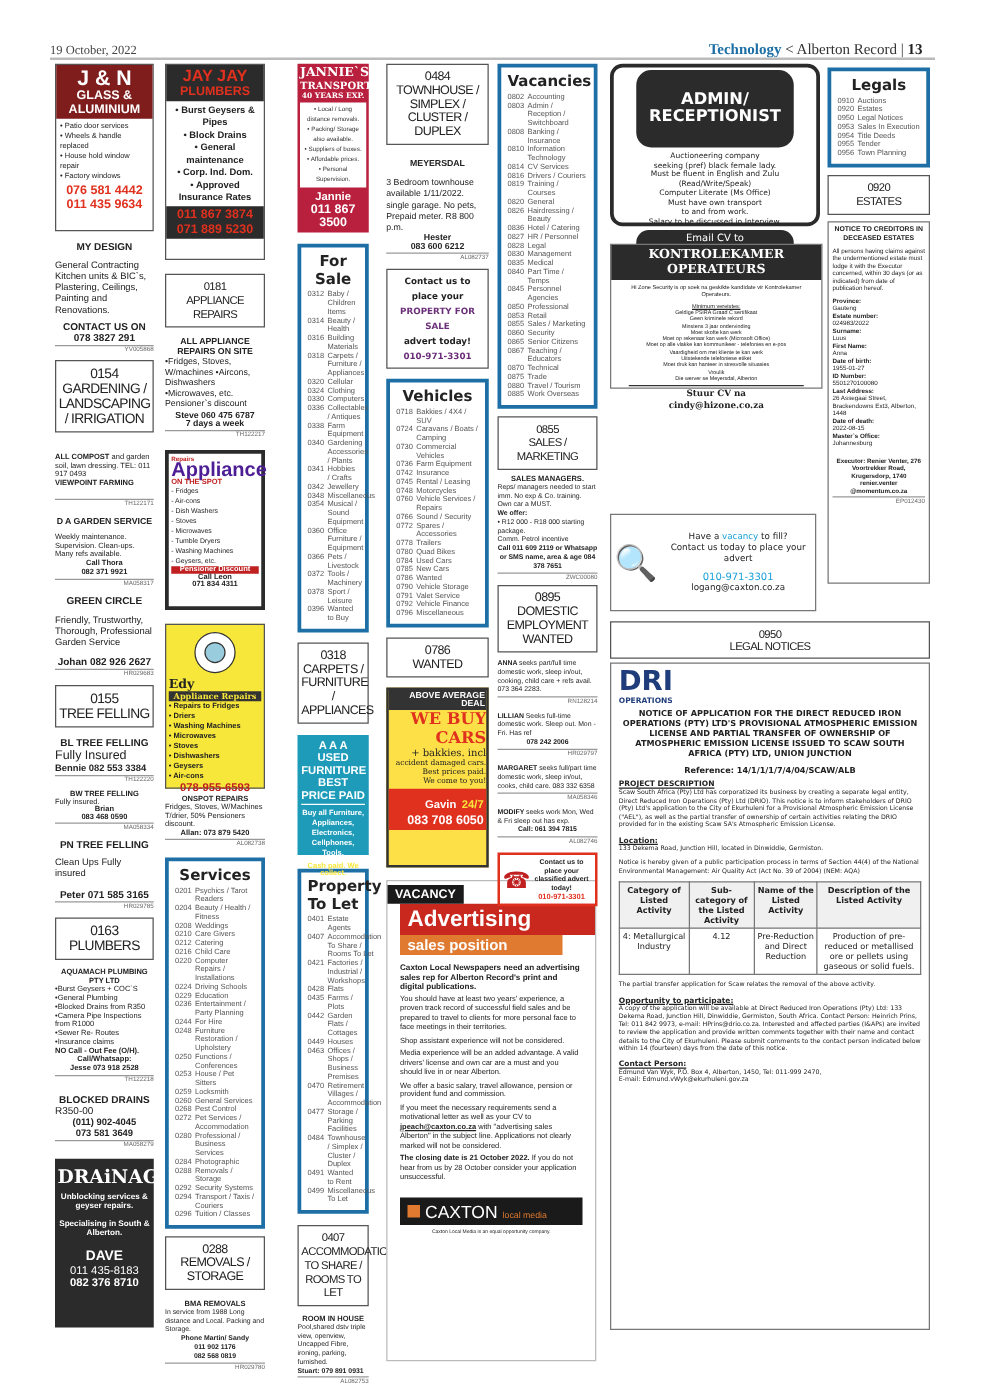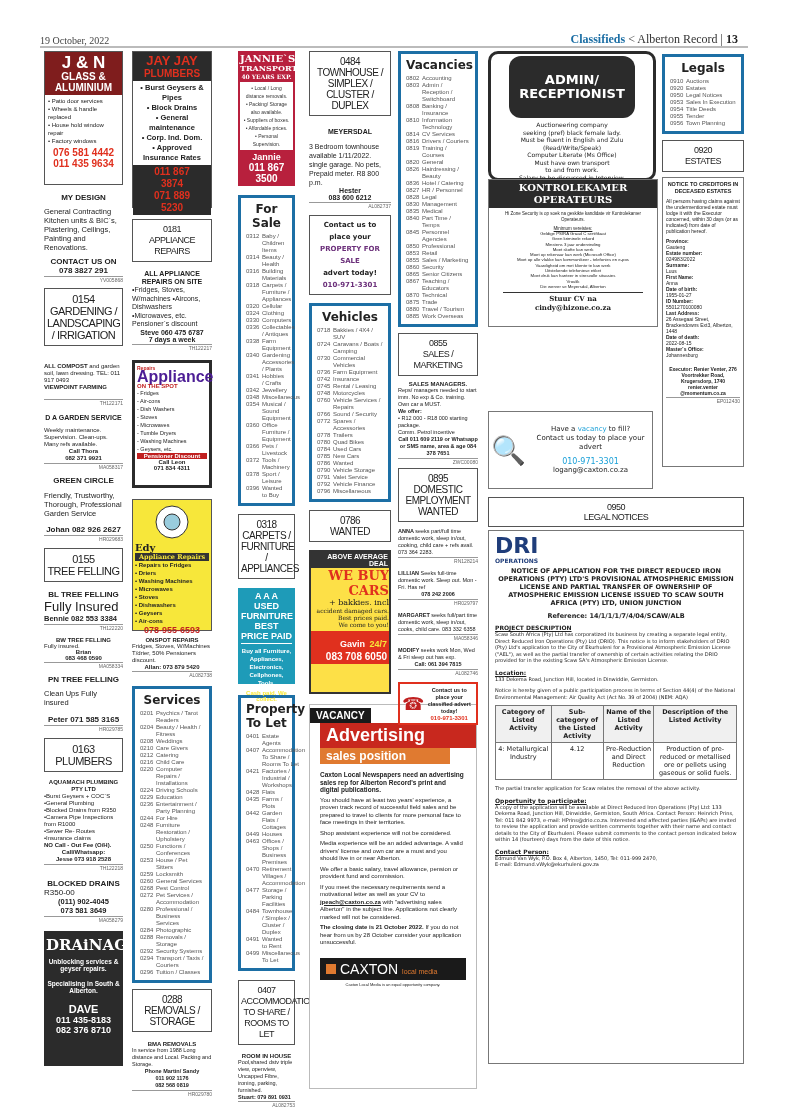--- a/index.html
+++ b/index.html
@@ -20,21 +20,21 @@
 .c{text-align:center}
 .ref{font-size:5px;color:#666;text-align:right;border-top:1px solid #999;margin-top:1px}
 .tbl{width:100%;border-collapse:collapse;font-size:6.5px}
 .tbl td,.tbl th{border:1px solid #777;padding:2px;text-align:center;vertical-align:top}
 .tbl th{background:#f0f0f0}
 </style>
 </head>
 <body>
 
 <div class="abs hdr-date">19 October, 2022</div>
-<div class="abs hdr-right"><b>Classifieds</b> <span>&lt;</span> <span>Alberton Record</span> | <b style="color:#222">13</b></div>
+<div class="abs hdr-right"><b>Technology</b> <span>&lt;</span> <span>Alberton Record</span> | <b style="color:#222">13</b></div>
 <div class="abs hdr-line"></div>
 
 <div class="col" style="left:44px;width:79px">
  <div style="border:1px solid #555;height:134px">
   <div style="background:#7f1d1d;color:#fff;text-align:center;font-weight:bold;padding:2px 0">
    <div style="font-size:17px;line-height:17px">J &amp; N</div>
    <div style="font-size:10px;line-height:11px">GLASS &amp;</div>
    <div style="font-size:10px;line-height:11px">ALUMINIUM</div>
   </div>
   <div style="padding:2px 3px;font-size:6px;line-height:8px">
@@ -64,21 +64,21 @@
  <div class="ref">MA058317</div>
  <div class="c tb" style="margin-top:6px;font-size:8px">GREEN CIRCLE</div>
  <div style="margin-top:6px;font-size:7.5px;line-height:9px">Friendly, Trustworthy, Thorough, Professional Garden Service</div>
  <div class="c tb" style="margin-top:7px;font-size:8px">Johan 082 926 2627</div>
  <div class="ref">HR029683</div>
  <div class="hbox" style="margin-top:6px;font-size:11px;line-height:12px">
       <div>0155</div>
       <div>TREE FELLING</div>
     </div>
  <div class="c tb" style="margin-top:8px;font-size:8px">BL TREE FELLING</div>
- <div style="font-size:13px">Fully Insured</div>
+ <div style="font-size:10px">Fully Insured</div>
  <div class="tb" style="font-size:7.5px">Bennie 082 553 3384</div>
  <div class="ref">TH122220</div>
  <div class="c tb" style="margin-top:6px;font-size:6px">BW TREE FELLING</div>
  <div style="font-size:6px">Fully insured.</div>
  <div class="c tb" style="font-size:6px">Brian</div>
  <div class="c tb" style="font-size:6px">083 468 0590</div>
  <div class="ref">MA058334</div>
  <div class="c tb" style="margin-top:6px;font-size:8px">PN TREE FELLING</div>
  <div style="margin-top:5px;font-size:7.5px;line-height:9px">Clean Ups Fully insured</div>
  <div class="c tb" style="margin-top:8px;font-size:8px">Peter 071 585 3165</div>
@@ -103,39 +103,39 @@
  <div class="c tb" style="margin-top:8px;font-size:8px">BLOCKED DRAINS</div>
  <div style="font-size:8px">R350-00</div>
  <div class="c tb" style="font-size:7.5px">(011) 902-4045</div>
  <div class="c tb" style="font-size:7.5px">073 581 3649</div>
  <div class="ref">MA058279</div>
  <div style="margin-top:8px;background:#2b2b2b;color:#fff;text-align:center;padding:5px 2px;height:135px">
   <div style="font-family:'DejaVu Serif',serif;font-weight:bold;font-size:15px">DRAiNAGE</div>
   <div style="font-size:6.5px;font-weight:bold;margin-top:4px">Unblocking services &amp; geyser repairs.</div>
   <div style="font-size:6.5px;font-weight:bold;margin-top:8px">Specialising in South &amp; Alberton.</div>
   <div style="font-size:11px;font-weight:bold;margin-top:9px">DAVE</div>
-  <div style="font-size:9px;font-weight:bold">011 435-8183</div>
+  <div style="font-size:9px;font-weight:normal">011 435-8183</div>
   <div style="font-size:9px;font-weight:bold">082 376 8710</div>
  </div>
 </div>
 
 <div class="col" style="left:132px;width:80px">
  <div style="border:1px solid #555;height:157px;background:#fff">
   <div style="background:#2b2b2b;color:#e0301e;text-align:center;font-weight:bold;padding:2px 0">
         <div style="font-size:13px;line-height:14px">JAY JAY</div>
         <div style="font-size:10px;line-height:11px">PLUMBERS</div>
       </div>
   <div style="text-align:center;font-weight:bold;font-size:7.5px;line-height:10px;padding:2px">
    <div>• Burst Geysers &amp; Pipes</div>
    <div>• Block Drains</div>
    <div>• General maintenance</div>
    <div>• Corp. Ind. Dom.</div>
    <div>• Approved Insurance Rates</div>
   </div>
-  <div style="background:#2b2b2b;color:#e0301e;text-align:center;font-weight:bold;font-size:10px;line-height:12px;padding:1px 12px">
+  <div style="background:#2b2b2b;color:#e0301e;text-align:center;font-weight:bold;font-size:10px;line-height:12px;padding:1px 0">
         <div>011 867 3874</div>
         <div>071 889 5230</div>
       </div>
  </div>
  <div class="hbox" style="margin-top:11px;font-size:9px;line-height:11px">
       <div>0181</div>
       <div>APPLIANCE REPAIRS</div>
     </div>
  <div class="c tb" style="margin-top:8px;font-size:7px;line-height:8px">ALL APPLIANCE REPAIRS ON SITE</div>
  <div style="font-size:7px;line-height:8.5px">•Fridges, Stoves, W/machines •Aircons, Dishwashers •Microwaves, etc. Pensioner`s discount</div>
@@ -765,21 +765,21 @@
       <div>Must have own transport</div>
       <div>to and from work.</div>
       <div>Salary to be discussed in Interview.</div>
     </div>
  <div style="background:#2b2b2b;color:#fff;border-radius:10px;font-size:8px;line-height:10px;padding:2px;margin:3px 16px 0">
       <div>Email CV to</div>
       <div>Lisa@devco.za.net</div>
     </div>
 </div>
 
-<div class="abs" style="left:488px;top:179px;width:170px;height:148px;border:1px solid #777;text-align:center">
+<div class="abs" style="left:488px;top:195px;width:170px;height:116px;border:1px solid #777;text-align:center">
  <div style="background:#2b2b2b;color:#fff;font-family:'DejaVu Serif',serif;font-weight:bold;font-size:10px;line-height:12px;padding:2px">KONTROLEKAMER OPERATEURS</div>
  <div style="font-size:4.5px;line-height:6px;margin-top:3px;padding:0 4px">Hi Zone Security is op soek na geskikte kandidate vir Kontrolekamer Operateurs.</div>
  <div style="font-size:4.5px;text-decoration:underline;margin-top:3px">Minimum vereistes:</div>
  <div id="kontrol-list" style="font-size:4.3px;line-height:5.3px">
       <div>Geldige PSIRA Graad C sertifikaat</div>
       <div>Geen kriminele rekord</div>
       <div>Minstens 3 jaar ondervinding</div>
       <div>Moet skofte kan werk</div>
       <div>Moet op rekenaar kan werk (Microsoft Office)</div>
       <div>Moet op alle vlakke kan kommunikeer - telefonies en e-pos</div>

